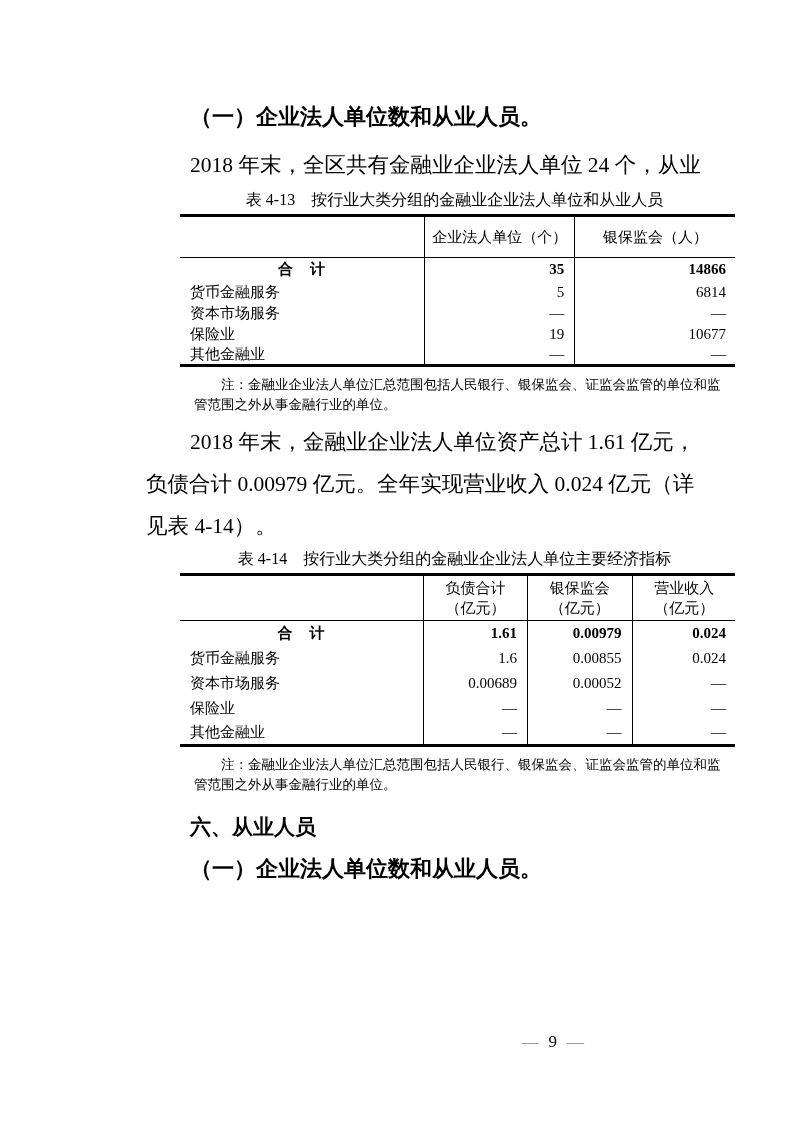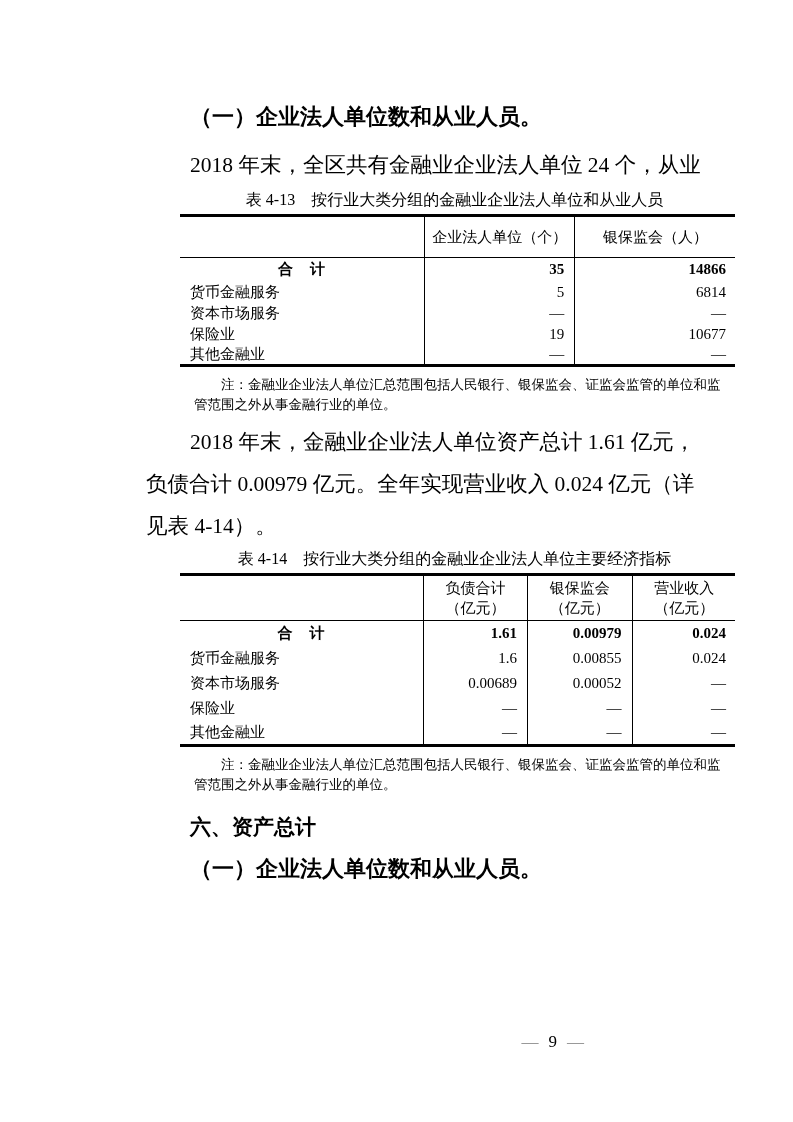--- a/index.html
+++ b/index.html
@@ -224,21 +224,21 @@
             <td class="num">—</td>
           </tr>
         </tbody>
     </table>
 
     <div class="note">
         <div class="line">注：金融业企业法人单位汇总范围包括人民银行、银保监会、证监会监管的单位和监</div>
         <div class="line">管范围之外从事金融行业的单位。</div>
       </div>
 
-    <div class="heading-black">六、资产总计</div>
+    <div class="heading-black">六、从业人员</div>
 
     <div class="kai-heading h1b">（一）企业法人单位数和从业人员。</div>
 
   </div>
 
   <div class="footer">
     <span class="dash">—</span><span class="num">9</span><span class="dash">—</span>
   </div>
 </div>
 

